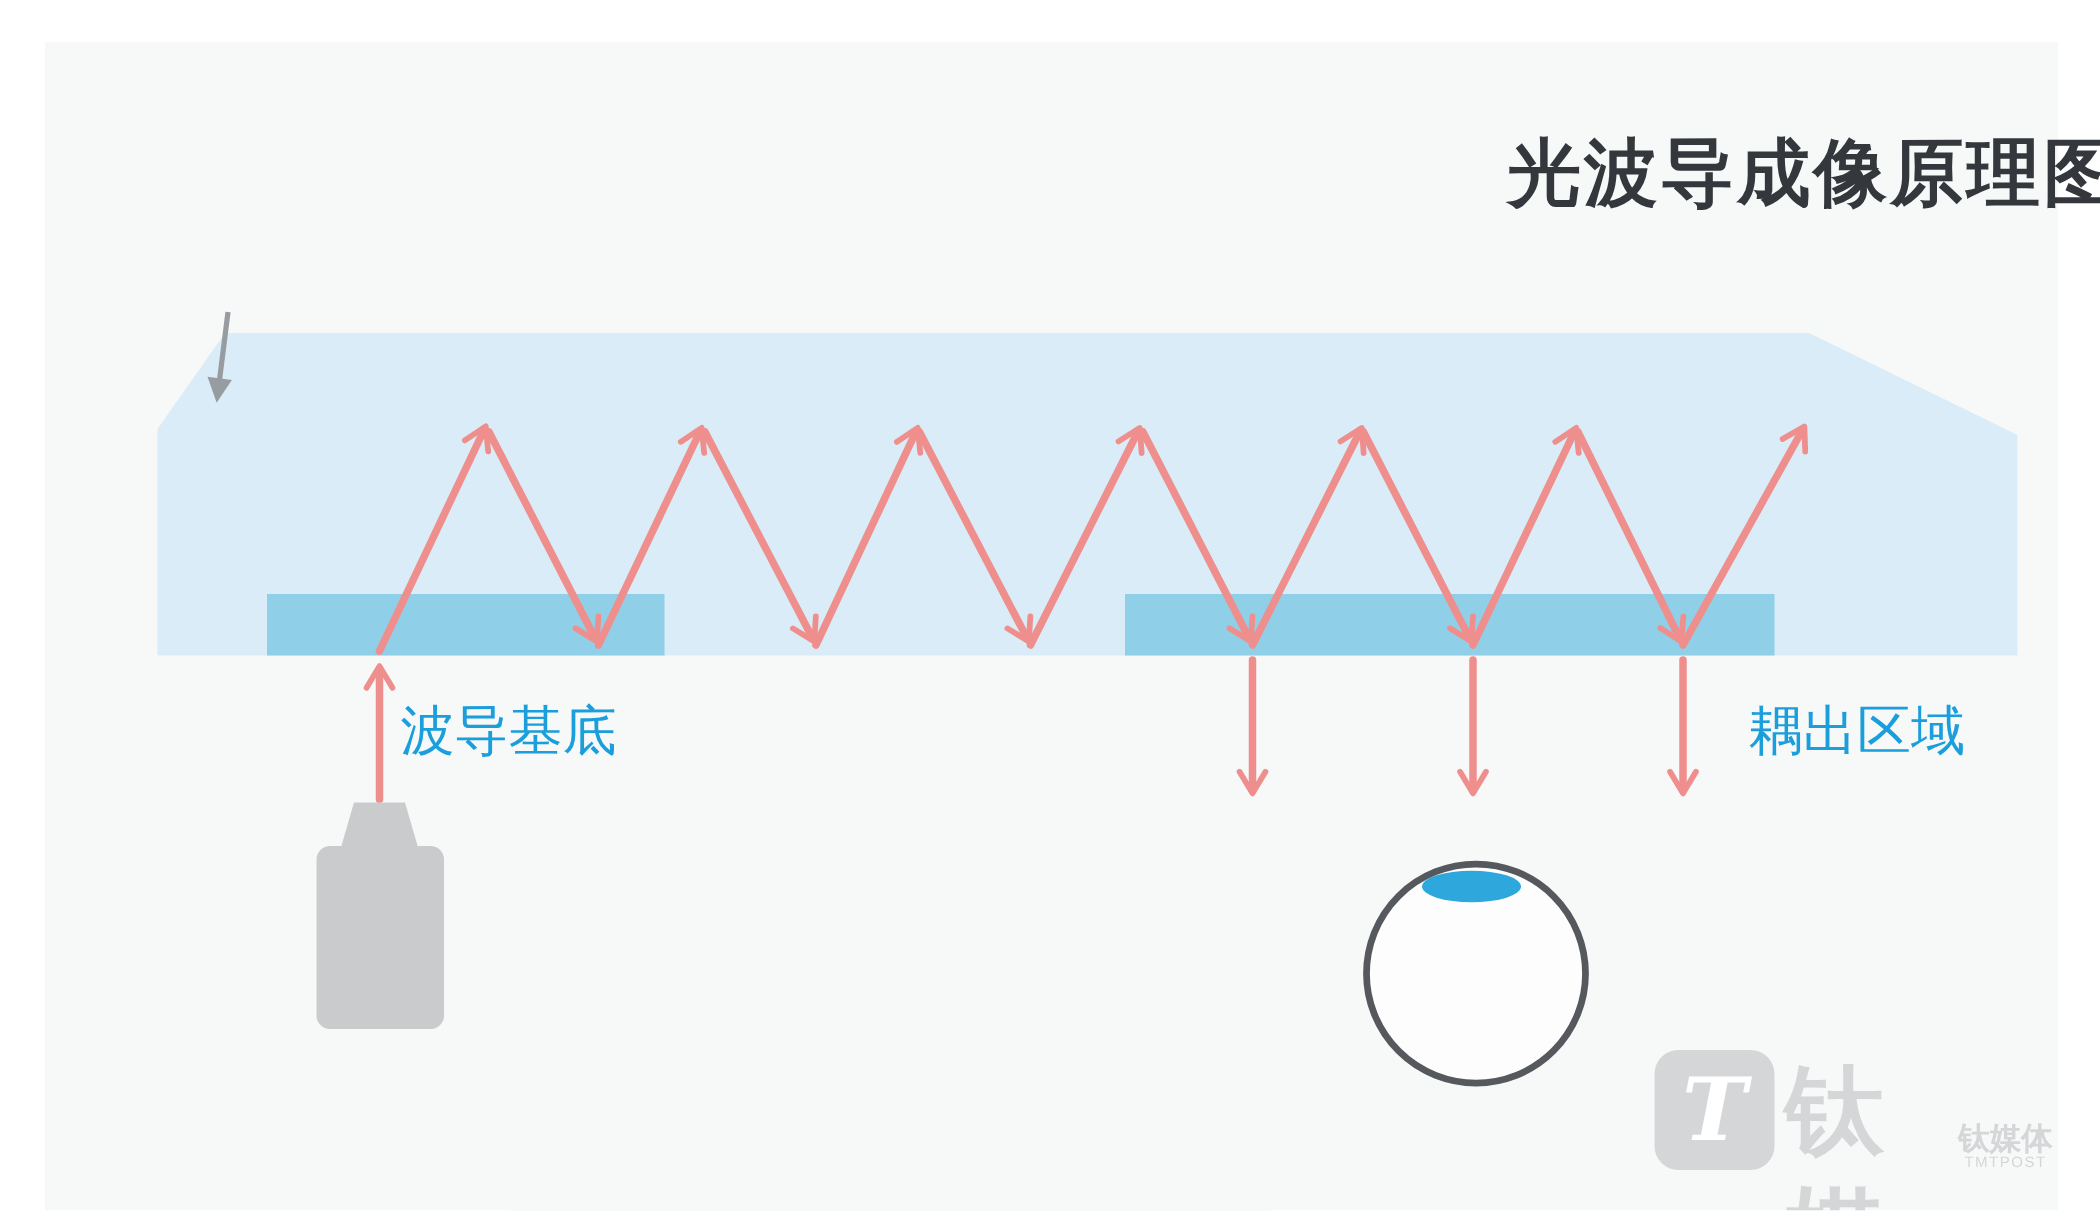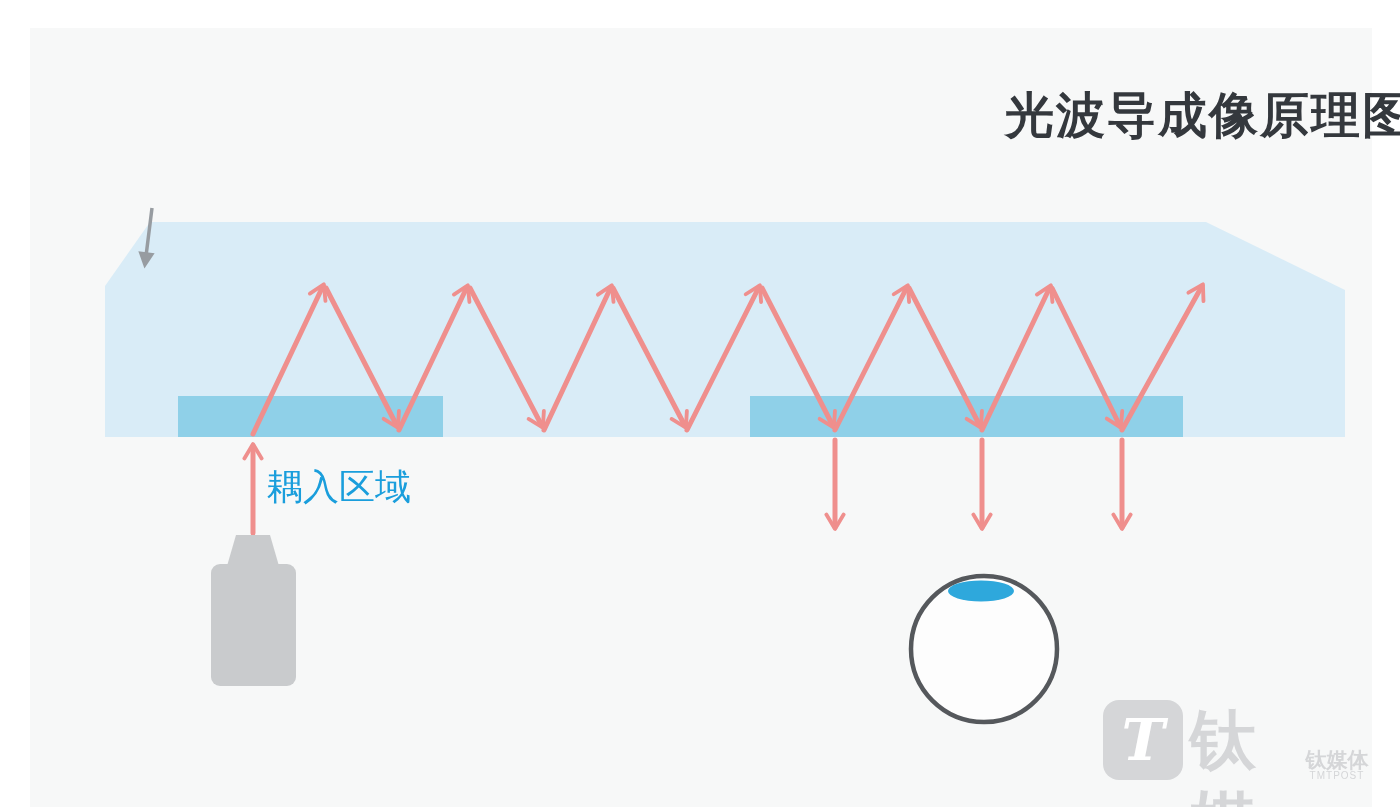--- a/index.html
+++ b/index.html
@@ -134,21 +134,22 @@
 </style>
 </head>
 <body>
 
 <div class="stage">
 
   <div class="panel"></div>
 
   <h1 class="title">光波导成像原理图</h1>
 
-  <div class="label label-in">耦入区域</div>
+  <div class="label label-in">波导基底</div>
+  <div class="label label-out">耦出区域</div>
 
   <svg class="diagram-svg" viewBox="0 0 1400 807">
     <defs>
       <marker id="arrowhead" viewBox="0 0 12 12" refX="8.5" refY="6" markerWidth="4.6" markerHeight="4.6" orient="auto">
         <path d="M2,1.5 L9.5,6 L2,10.5" fill="none" stroke="var(--ray, #ef8f8d)" stroke-width="2" stroke-linecap="round" stroke-linejoin="round"></path>
       </marker>
       <marker id="grayhead" viewBox="0 0 10 10" refX="7" refY="5" markerWidth="5.2" markerHeight="5.2" orient="auto">
         <path d="M0.5,0.5 L9.5,5 L0.5,9.5 Z" fill="var(--label-gray, #9aa0a4)"></path>
       </marker>
     </defs>

